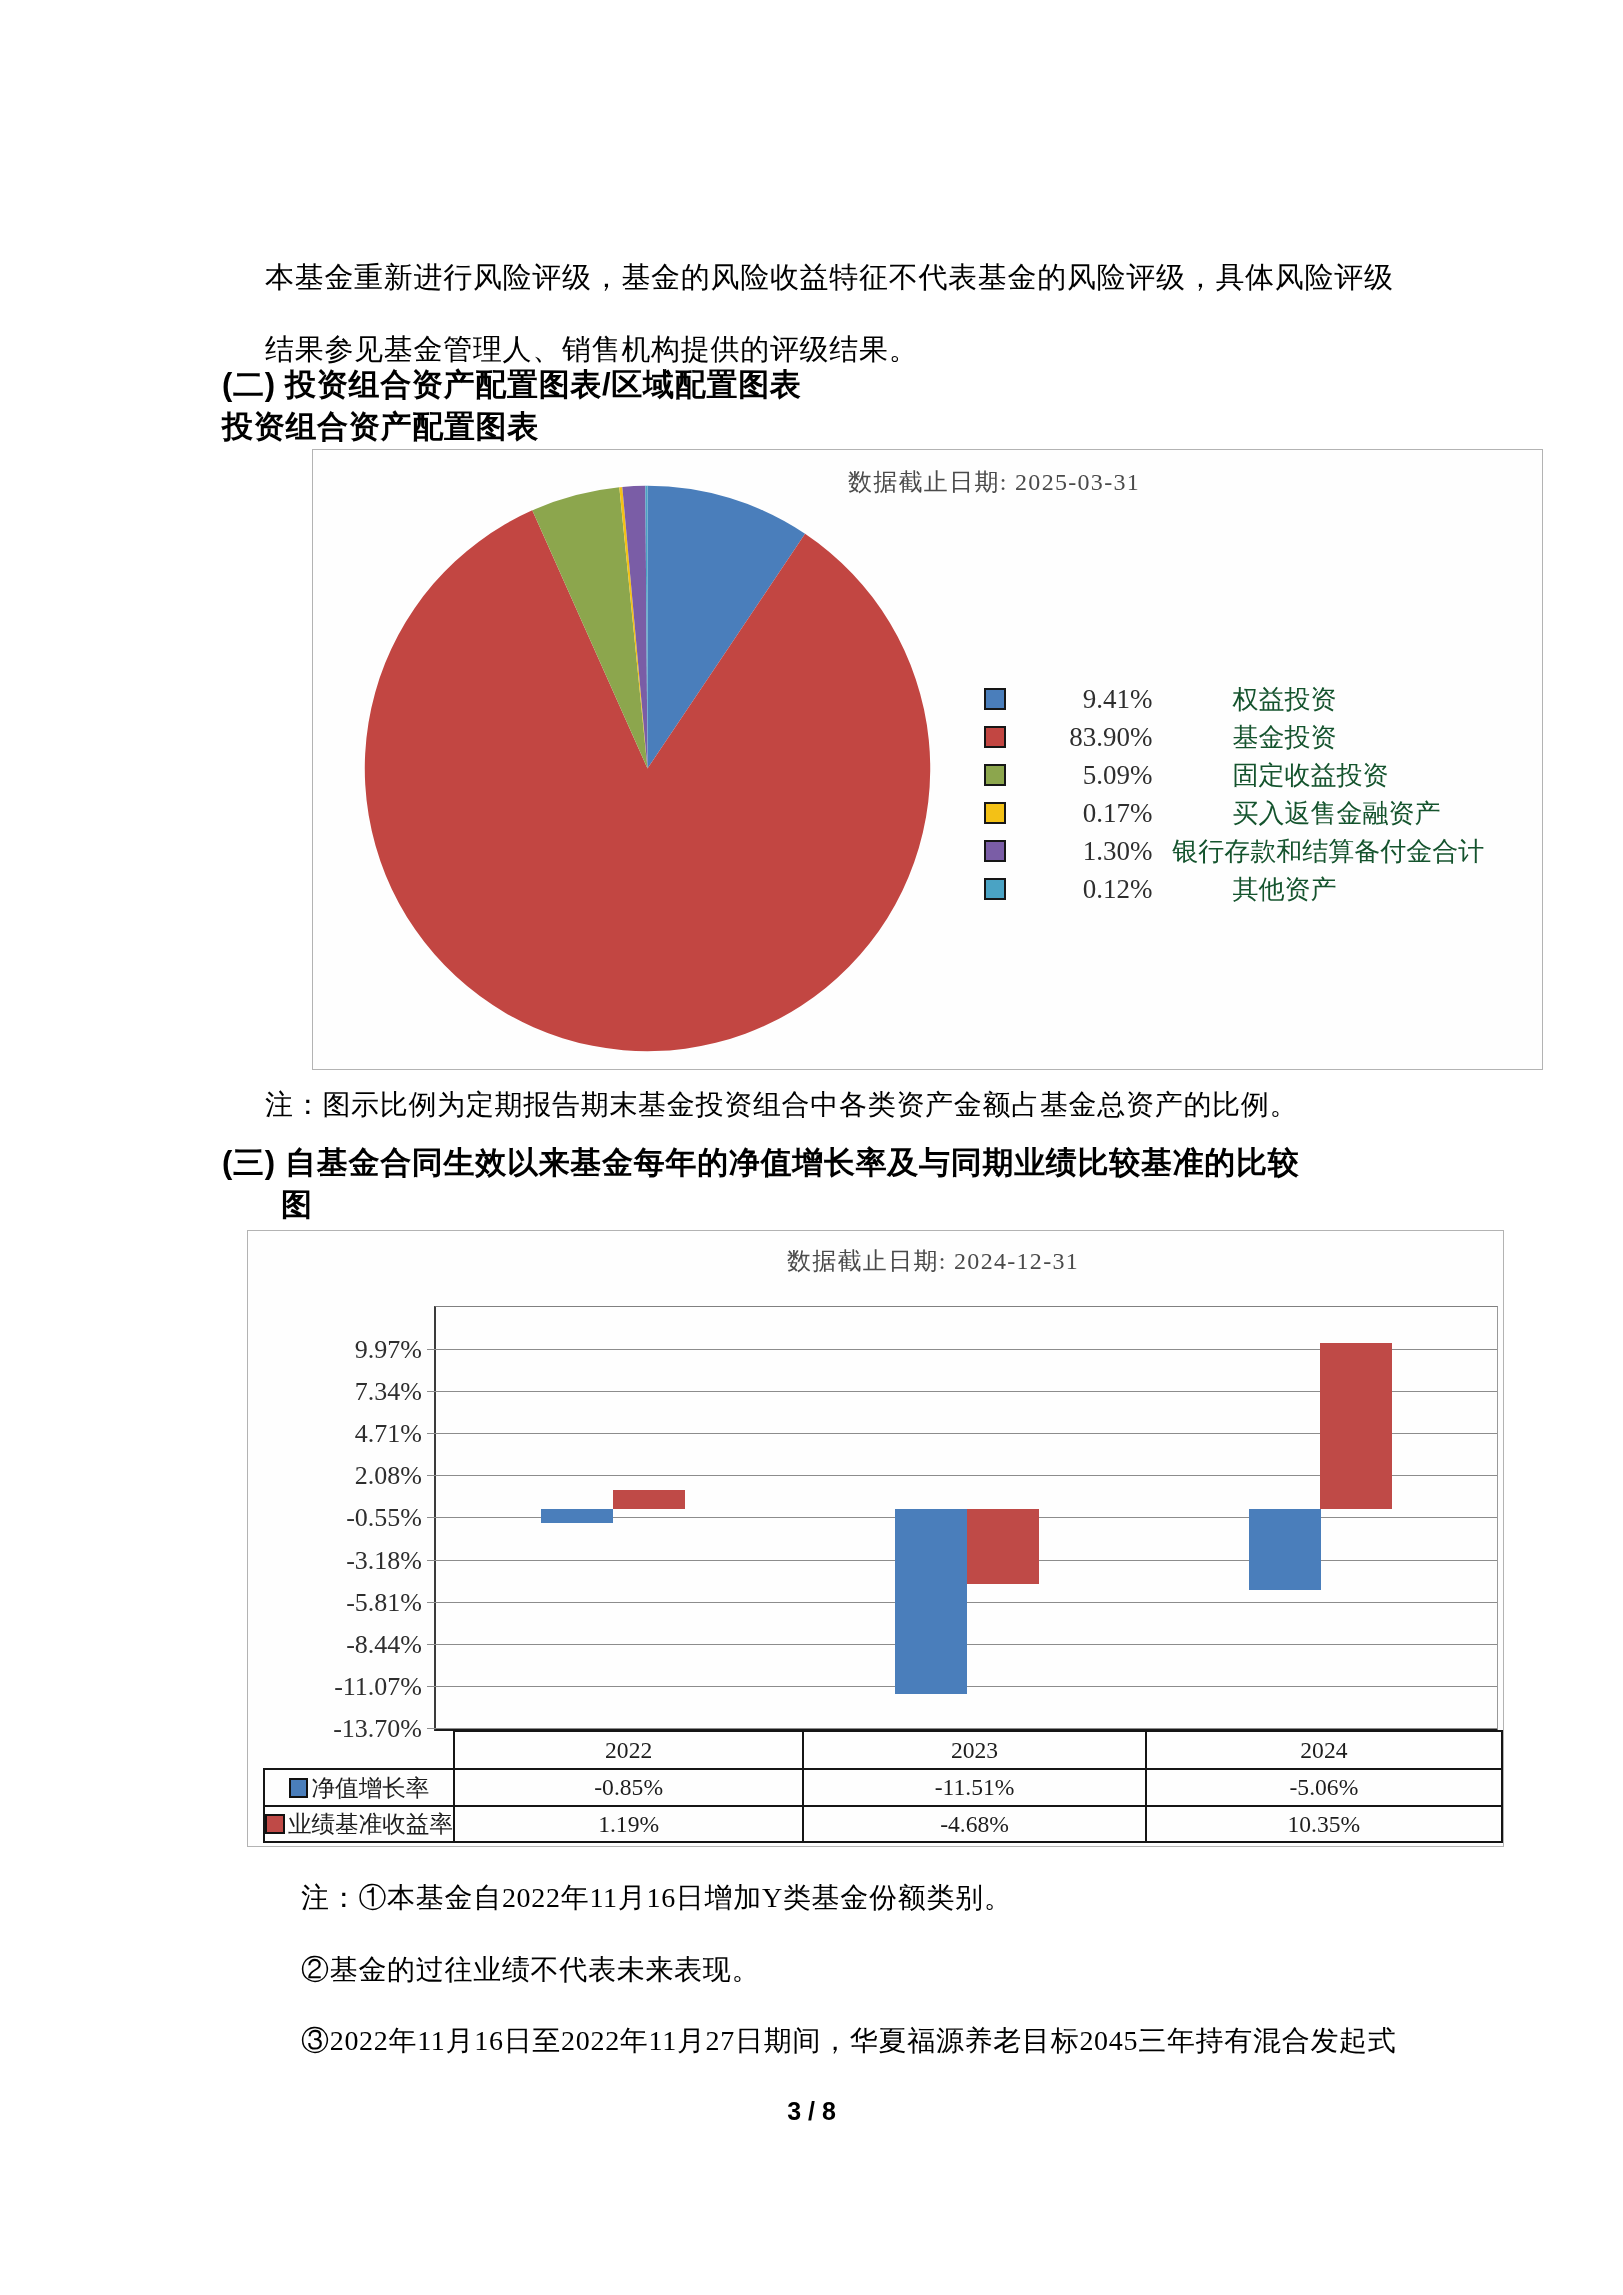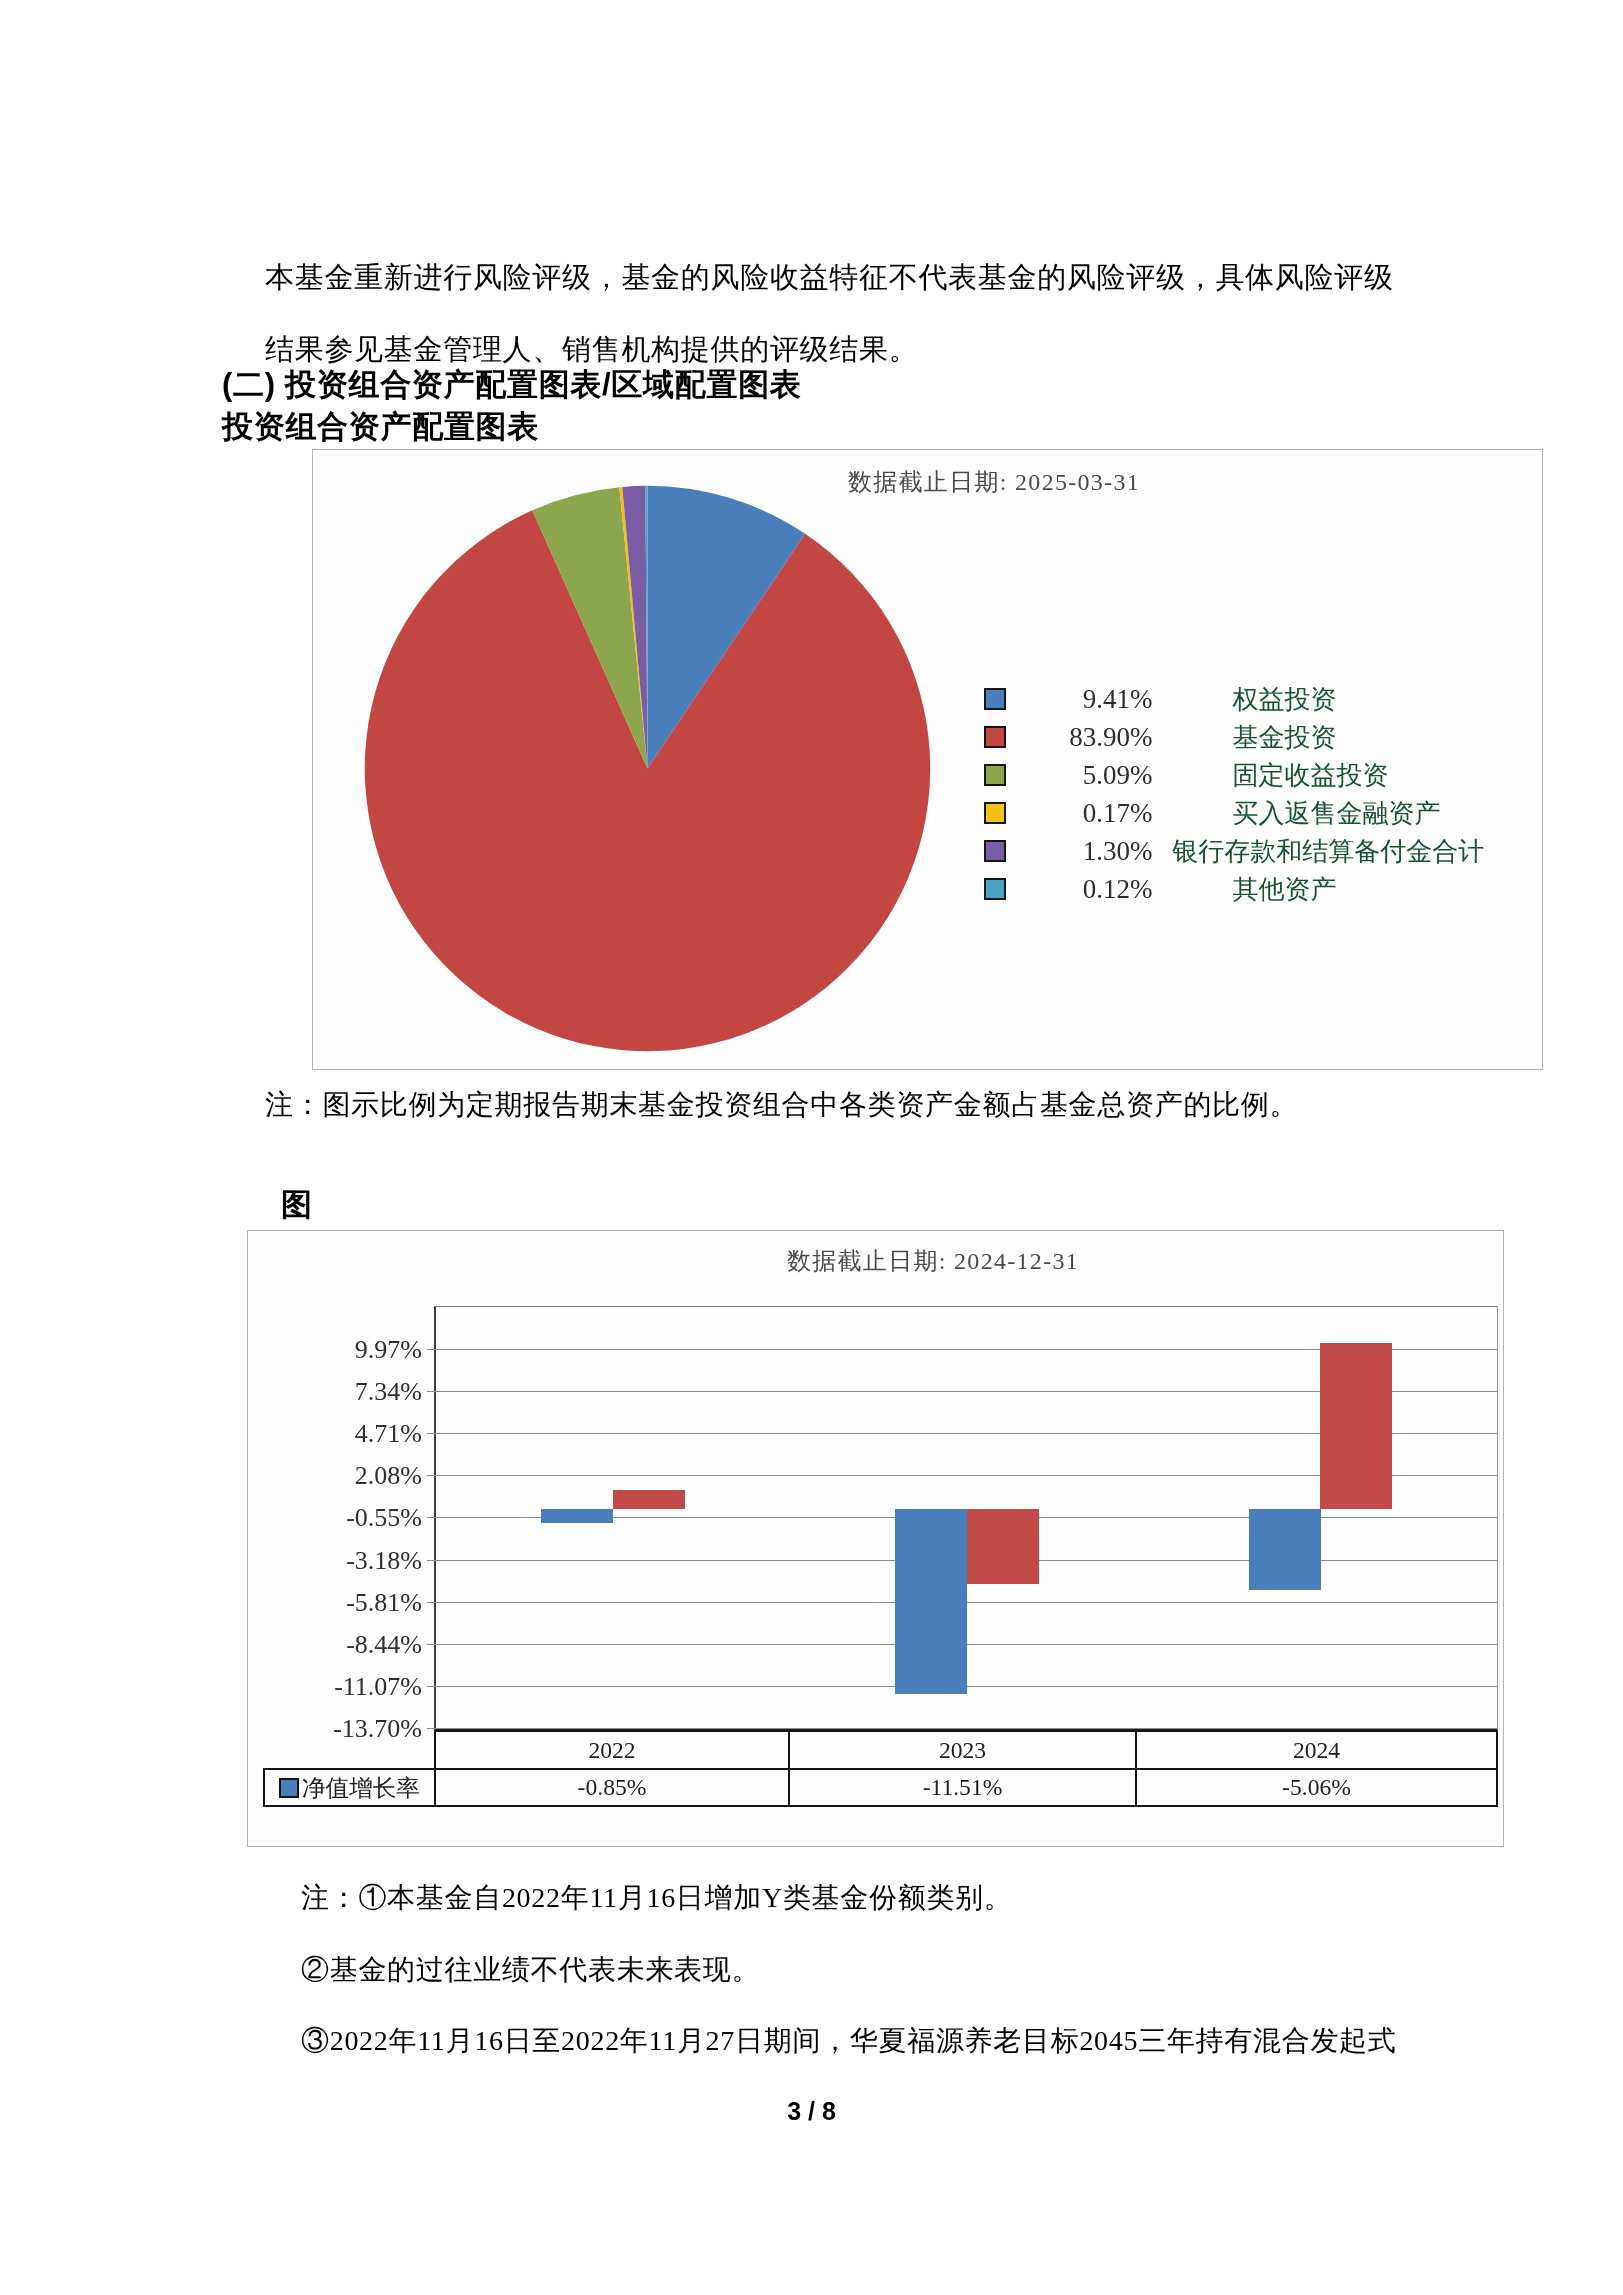--- a/index.html
+++ b/index.html
@@ -102,20 +102,21 @@
         <div class="legend-row" style="top: 420px;">
           <span class="legend-swatch" style="background: rgb(74, 163, 196);"></span>
           <span class="legend-value">0.12%</span>
           <span class="legend-label">其他资产</span>
         </div>
       </div>
   </div>
 
   <div class="note-text" style="left:265px; top:1086px;">注：图示比例为定期报告期末基金投资组合中各类资产金额占基金总资产的比例。</div>
 
+  <div class="heading" style="left:222px; top:1142px;">(三) 自基金合同生效以来基金每年的净值增长率及与同期业绩比较基准的比较</div>
   <div class="heading" style="left:281px; top:1184px;">图</div>
 
   <div class="chart-box" style="left:247px; top:1230px; width:1255px; height:615px;">
     <div class="chart-title" style="left:685px; top:14.4px;">数据截止日期: 2024-12-31</div>
     <div id="bar-plot">
         <div class="gridline" style="top: 42px;"></div>
         <div class="ytick" style="top: 26.5px;">9.97%</div>
         <div class="gridline" style="top: 84px;"></div>
         <div class="ytick" style="top: 69px;">7.34%</div>
         <div class="gridline" style="top: 126px;"></div>
@@ -157,20 +158,28 @@
         <td>2024</td>
       </tr>
       <tr style="height:37px">
         <td>
           <span class="row-swatch" id="sw0" style="background: rgb(74, 126, 187);"></span><span>净值增长率</span>
         </td>
         <td>-0.85%</td>
         <td>-11.51%</td>
         <td>-5.06%</td>
       </tr>
+      <tr style="height:36px">
+        <td>
+          <span class="row-swatch" id="sw1" style="background: rgb(191, 74, 71);"></span><span>业绩基准收益率</span>
+        </td>
+        <td>1.19%</td>
+        <td>-4.68%</td>
+        <td>10.35%</td>
+      </tr>
     </tbody>
       </table>
   </div>
 
   <div class="note-text" style="left:301px; top:1879px;">注：①本基金自2022年11月16日增加Y类基金份额类别。</div>
   <div class="note-text" style="left:301px; top:1951px;">②基金的过往业绩不代表未来表现。</div>
   <div class="note-text" style="left:301px; top:2022px;">③2022年11月16日至2022年11月27日期间，华夏福源养老目标2045三年持有混合发起式</div>
 
   <div class="page-footer">3 / 8</div>
 </div>

